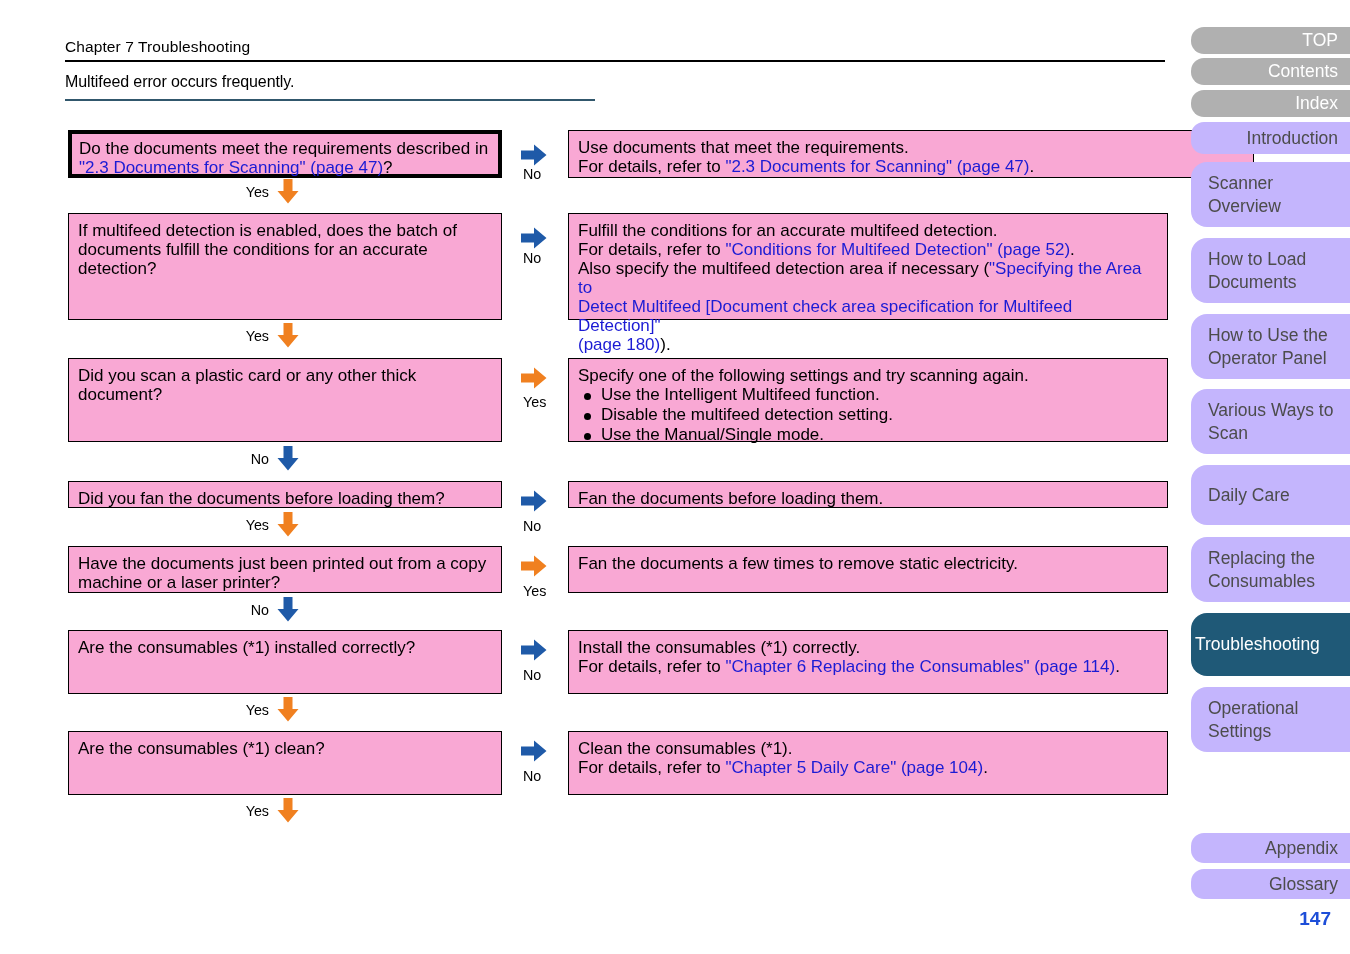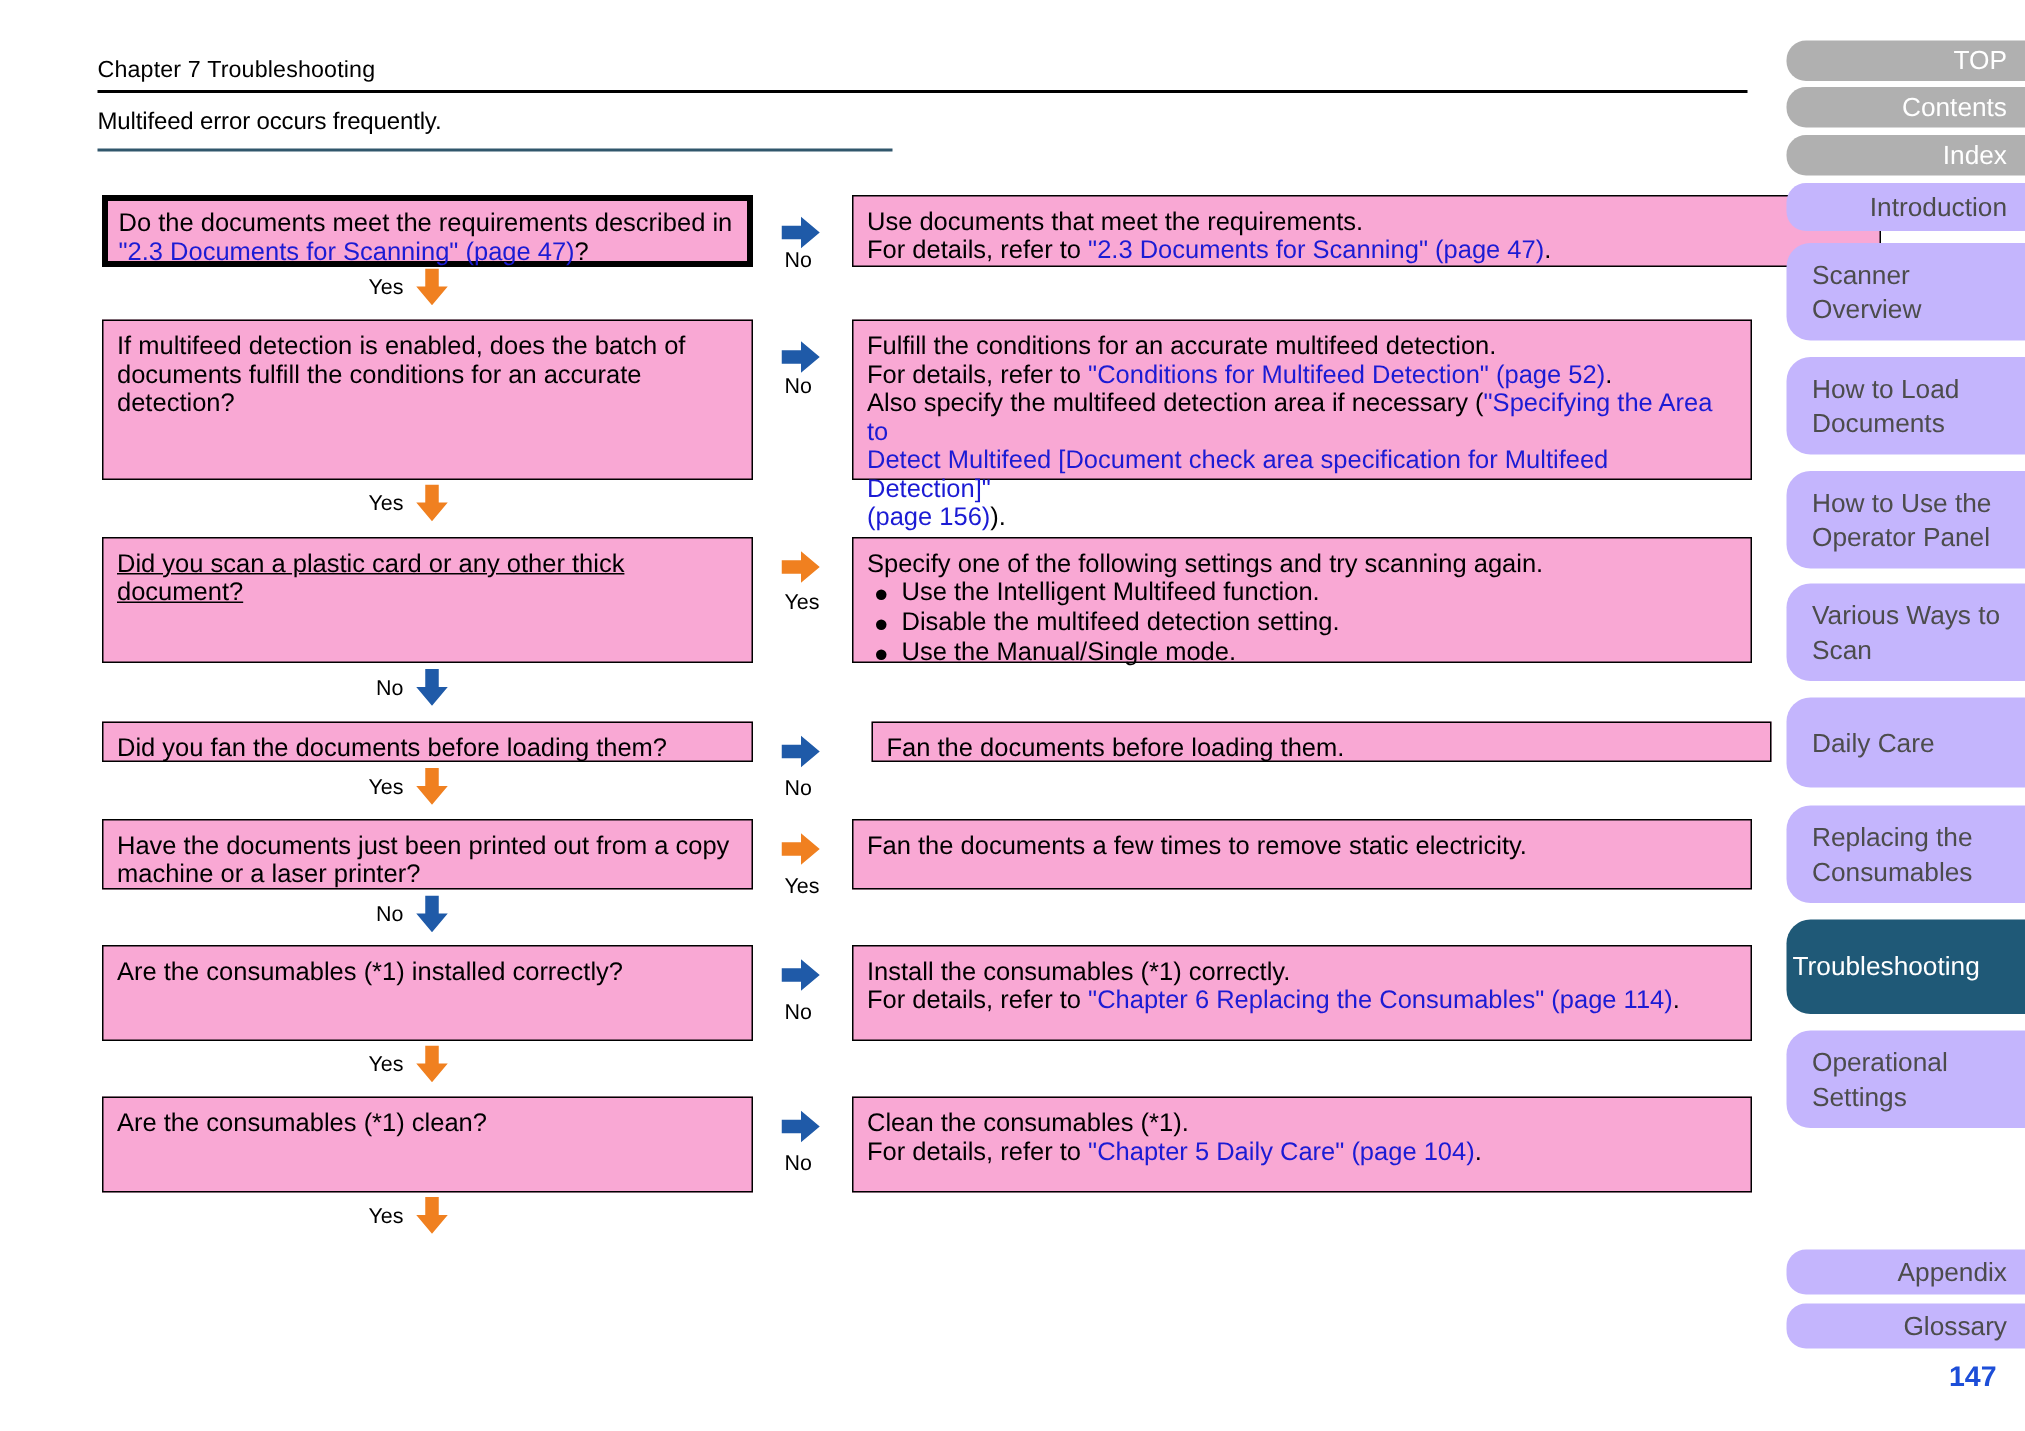--- a/index.html
+++ b/index.html
@@ -172,21 +172,21 @@
         <div><span>documents fulfill the conditions for an accurate detection?</span></div>
       </div>
       <div class="vlabel" style="left:217px;top:328px;width:52px;">Yes</div>
       <div class="down-arrow" style="left:277px;top:323px;"><svg viewBox="0 0 22 25" width="22" height="25" aria-hidden="true">
           <path d="M6.5 0 H15.5 V12 H21.5 L11 24.5 L0.5 12 H6.5 Z" fill="#f08020"></path>
         </svg></div>
       <div class="right-arrow" style="left:521px;top:226px;"><svg viewBox="0 0 26 24" width="26" height="24" aria-hidden="true">
           <path d="M0 7.5 H13 V1.5 L25.5 12 L13 22.5 V16.5 H0 Z" fill="#1f5aa8"></path>
         </svg></div>
       <div class="hlabel" style="left:523px;top:250px;">No</div>
-      <div class="qbox" style="left:68px;top:358px;width:434px;height:84px;text-decoration:underline;">
+      <div class="qbox" style="left:68px;top:358px;width:434px;height:84px;">
         <div><span>Did you scan a plastic card or any other thick document?</span></div>
       </div>
       <div class="vlabel" style="left:217px;top:451px;width:52px;">No</div>
       <div class="down-arrow" style="left:277px;top:446px;"><svg viewBox="0 0 22 25" width="22" height="25" aria-hidden="true">
           <path d="M6.5 0 H15.5 V12 H21.5 L11 24.5 L0.5 12 H6.5 Z" fill="#1f5aa8"></path>
         </svg></div>
       <div class="right-arrow" style="left:521px;top:366px;"><svg viewBox="0 0 26 24" width="26" height="24" aria-hidden="true">
           <path d="M0 7.5 H13 V1.5 L25.5 12 L13 22.5 V16.5 H0 Z" fill="#f08020"></path>
         </svg></div>
       <div class="hlabel" style="left:523px;top:394px;">Yes</div>
@@ -237,31 +237,31 @@
       <div class="hlabel" style="left:523px;top:768px;">No</div>
       <div class="abox" style="left:568px;top:130px;width:686px;height:48px;">
         <div><span>Use documents that meet the requirements.</span></div>
         <div><span>For details, refer to </span><span class="lnk">"2.3 Documents for Scanning" (page 47)</span><span>.</span></div>
       </div>
       <div class="abox" style="left:568px;top:213px;width:600px;height:107px;">
         <div><span>Fulfill the conditions for an accurate multifeed detection.</span></div>
         <div><span>For details, refer to </span><span class="lnk">"Conditions for Multifeed Detection" (page 52)</span><span>.</span></div>
         <div><span>Also specify the multifeed detection area if necessary (</span><span class="lnk">"Specifying the Area to</span></div>
         <div><span class="lnk">Detect Multifeed [Document check area specification for Multifeed Detection]"</span></div>
-        <div><span class="lnk">(page 156)</span><span>).</span></div>
+        <div><span class="lnk">(page 180)</span><span>).</span></div>
       </div>
       <div class="abox" style="left:568px;top:358px;width:600px;height:84px;">
         <div>Specify one of the following settings and try scanning again.</div>
         <ul class="bullets">
           <li>Use the Intelligent Multifeed function.</li>
           <li>Disable the multifeed detection setting.</li>
           <li>Use the Manual/Single mode.</li>
         </ul>
       </div>
-      <div class="abox" style="left:568px;top:481px;width:600px;height:27px;margin-left:13px;">
+      <div class="abox" style="left:568px;top:481px;width:600px;height:27px;">
         <div><span>Fan the documents before loading them.</span></div>
       </div>
       <div class="abox" style="left:568px;top:546px;width:600px;height:47px;">
         <div><span>Fan the documents a few times to remove static electricity.</span></div>
       </div>
       <div class="abox" style="left:568px;top:630px;width:600px;height:64px;">
         <div><span>Install the consumables (*1) correctly.</span></div>
         <div><span>For details, refer to </span><span class="lnk">"Chapter 6 Replacing the Consumables" (page 114)</span><span>.</span></div>
       </div>
       <div class="abox" style="left:568px;top:731px;width:600px;height:64px;">

